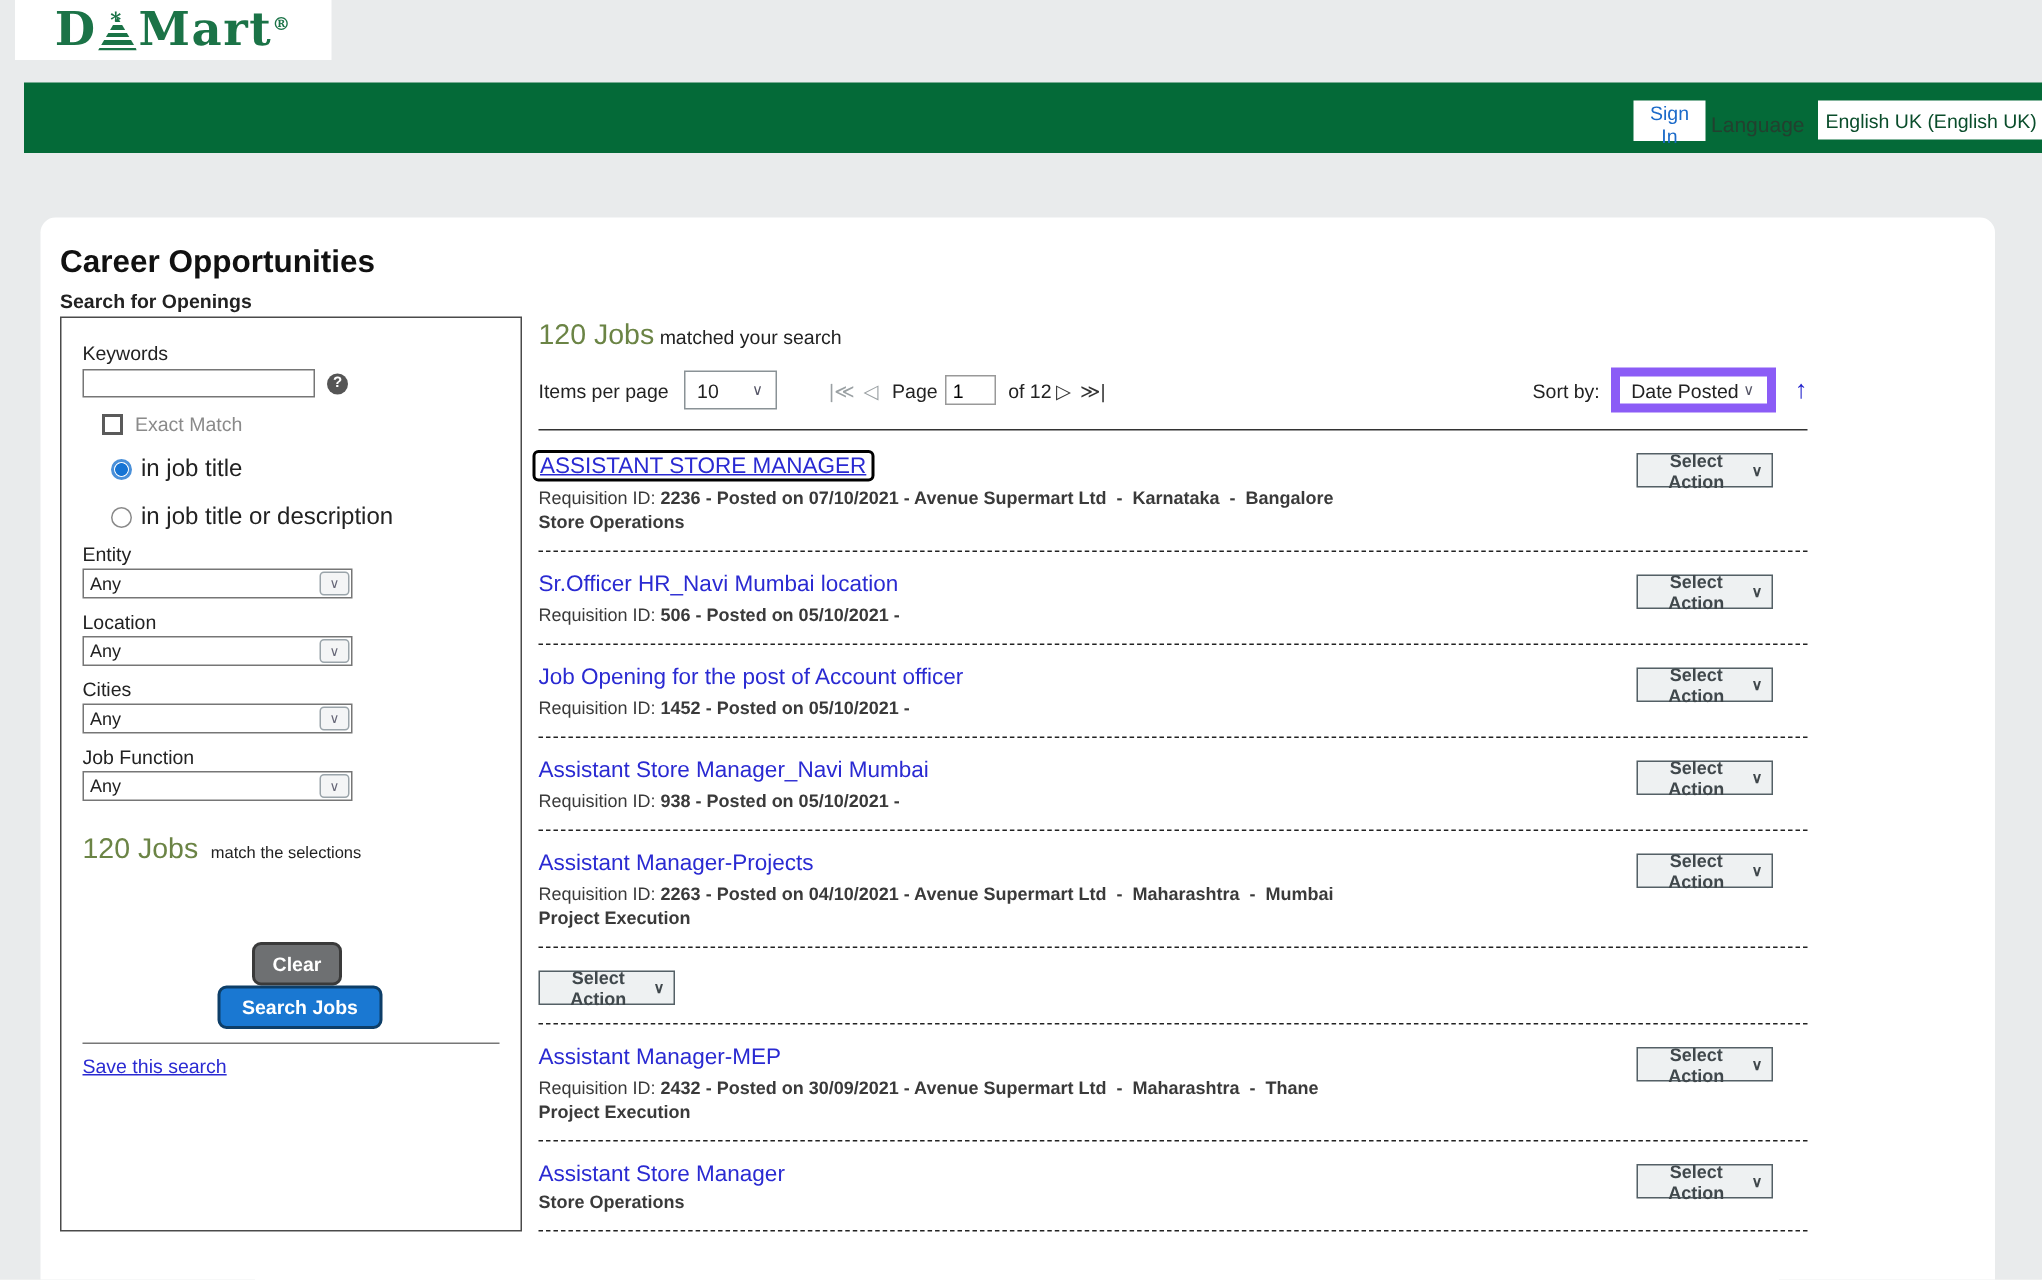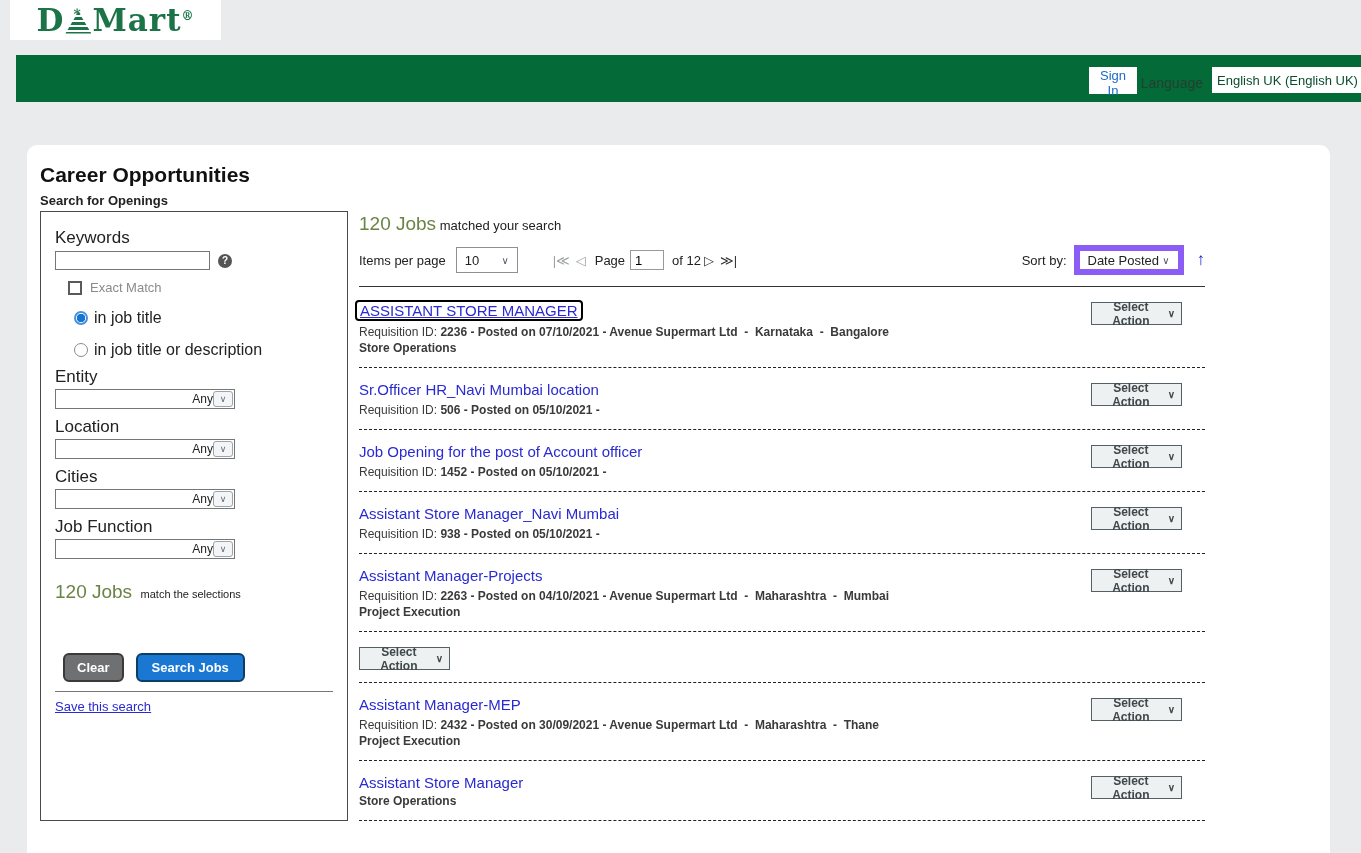--- a/index.html
+++ b/index.html
@@ -31,46 +31,46 @@
   
   .card { position:absolute; left:27px; top:145px; width:1303px; height:708px;
           background:#fff; border-radius:10px 10px 0 0; padding:0 0 0 13px; overflow:hidden; }
   h1.page-title { margin:18px 0 0; font-size:21px; font-weight:bold; color:#111; }
   .search-heading { margin-top:6px; font-size:13px; font-weight:bold; color:#222; }
   .content-row { display:flex; margin-top:3px; }
 
   
   .filter-panel { width:308px; min-height:441px; border:1px solid #4a4a4a; background:#fff;
                   padding:16px 14px 14px; flex-shrink:0; }
-  .f-label { font-size:17px; color:#222; display:block; }
+  .f-label { font-size:13px; color:#222; display:block; }
   .kw-row { display:flex; align-items:center; margin-top:3px; }
   .kw-input { width:155px; height:19px; border:1px solid #767676; font-size:12px; padding:0 3px; }
   .help-icon { width:14px; height:14px; border-radius:50%; background:#555; color:#fff;
                font-size:10px; font-weight:bold; display:inline-flex; align-items:center;
                justify-content:center; margin-left:8px; cursor:pointer; }
   .cb-row { display:flex; align-items:center; margin-top:10px; margin-left:13px; }
   .cb-box { width:14px; height:14px; border:2px solid #5a5a5a; background:#fff; cursor:pointer; }
   .cb-label { font-size:13px; color:#8a8a8a; margin-left:8px; }
   .radio-row { display:flex; align-items:center; margin-top:14px; margin-left:19px; }
   .radio { width:14px; height:14px; border-radius:50%; cursor:pointer; }
   .radio.on { border:2px solid #4a90d9; background:radial-gradient(circle, #1674d4 0 4px, #fff 4.5px); }
   .radio.off { border:1px solid #8a8a8a; background:#fff; }
   .radio-label { font-size:16px; color:#222; margin-left:6px; }
   .sel-group { margin-top:8px; }
   .sel-group:first-of-type { margin-top:10px; }
   .f-select { width:180px; height:20px; border:1px solid #767676; background:#fff; margin-top:2px;
-              display:flex; align-items:center; justify-content:flex-end; font-size:12px;
-              color:#222; padding-left:16px; cursor:pointer; }
+              display:flex; align-items:center; justify-content:space-between; font-size:12px;
+              color:#222; padding-left:4px; cursor:pointer; }
   .f-select .chev-box { width:20px; height:16px; margin-right:1px; border:1px solid #9aa4aa;
                         border-radius:3px; background:#f4f5f6; color:#667; font-size:9px;
                         display:flex; align-items:center; justify-content:center; }
   .match-line { margin-top:22px; }
   .match-count { font-size:19px; color:#6b8445; }
   .match-suffix { font-size:11px; color:#222; margin-left:4px; }
-  .btn-row { margin-top:50px; display:flex; align-items:center; }
+  .btn-row { margin-top:50px; display:flex; align-items:center;flex-direction:column; }
   .clear-btn { background:#6e7072; border:2px solid #3a3a3a; border-radius:6px; color:#fff;
                font-weight:bold; font-size:13px; padding:5px 12px; margin-left:8px; cursor:pointer;
                font-family:"Liberation Sans", sans-serif; }
   .search-btn { background:#1a78d2; border:2px solid #0d3e68; border-radius:6px; color:#fff;
                 font-weight:bold; font-size:13px; padding:5px 14px; margin-left:12px; cursor:pointer;
                 font-family:"Liberation Sans", sans-serif; }
   .panel-hr { border:none; border-top:1px solid #777; margin:9px 0 0; }
   .save-link { display:inline-block; margin-top:7px; font-size:13px; color:#2a2ad2;
                text-decoration:underline; cursor:pointer; }
 

